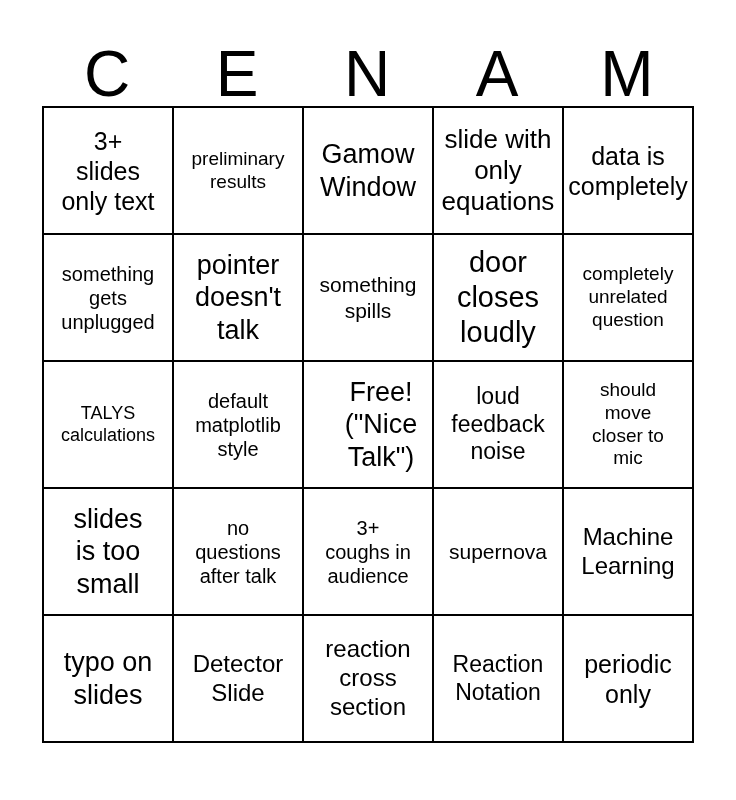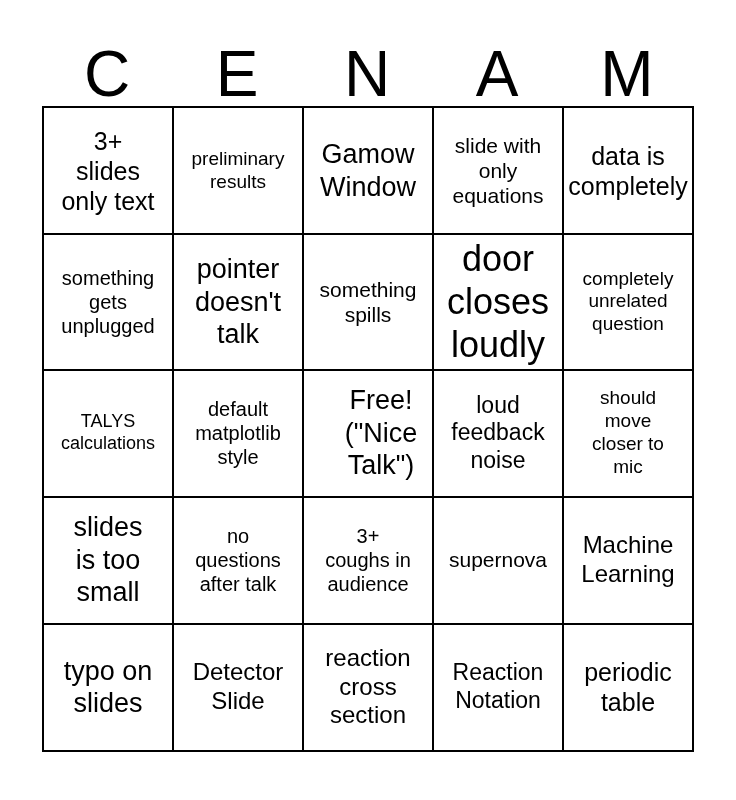--- a/index.html
+++ b/index.html
@@ -78,36 +78,36 @@
   <table class="grid">
     <tbody id="grid-body">
         <tr>
           <td style="font-size: 25px;"><span class="cell-text">3+
 slides
 only text</span></td>
           <td style="font-size: 19px;"><span class="cell-text">preliminary
 results</span></td>
           <td style="font-size: 27px;"><span class="cell-text">Gamow
 Window</span></td>
-          <td style="font-size: 21px;"><span class="cell-text">slide with
+          <td style="font-size: 26px;"><span class="cell-text">slide with
 only
 equations</span></td>
           <td style="font-size: 25px;"><span class="cell-text">data is
 completely</span></td>
         </tr>
         <tr>
           <td style="font-size: 20px;"><span class="cell-text">something
 gets
 unplugged</span></td>
           <td style="font-size: 27px;"><span class="cell-text">pointer
 doesn't
 talk</span></td>
           <td style="font-size: 21px;"><span class="cell-text">something
 spills</span></td>
-          <td style="font-size: 36px;"><span class="cell-text">door
+          <td style="font-size: 29px;"><span class="cell-text">door
 closes
 loudly</span></td>
           <td style="font-size: 19px;"><span class="cell-text">completely
 unrelated
 question</span></td>
         </tr>
         <tr>
           <td style="font-size: 18px;"><span class="cell-text">TALYS
 calculations</span></td>
           <td style="font-size: 20px;"><span class="cell-text">default
@@ -142,17 +142,17 @@
           <td style="font-size: 27px;"><span class="cell-text">typo on
 slides</span></td>
           <td style="font-size: 24px;"><span class="cell-text">Detector
 Slide</span></td>
           <td style="font-size: 24px;"><span class="cell-text">reaction
 cross
 section</span></td>
           <td style="font-size: 23px;"><span class="cell-text">Reaction
 Notation</span></td>
           <td style="font-size: 25px;"><span class="cell-text">periodic
-table</span></td>
+only</span></td>
         </tr>
       </tbody>
   </table>
 </div>
 
 </body></html>

